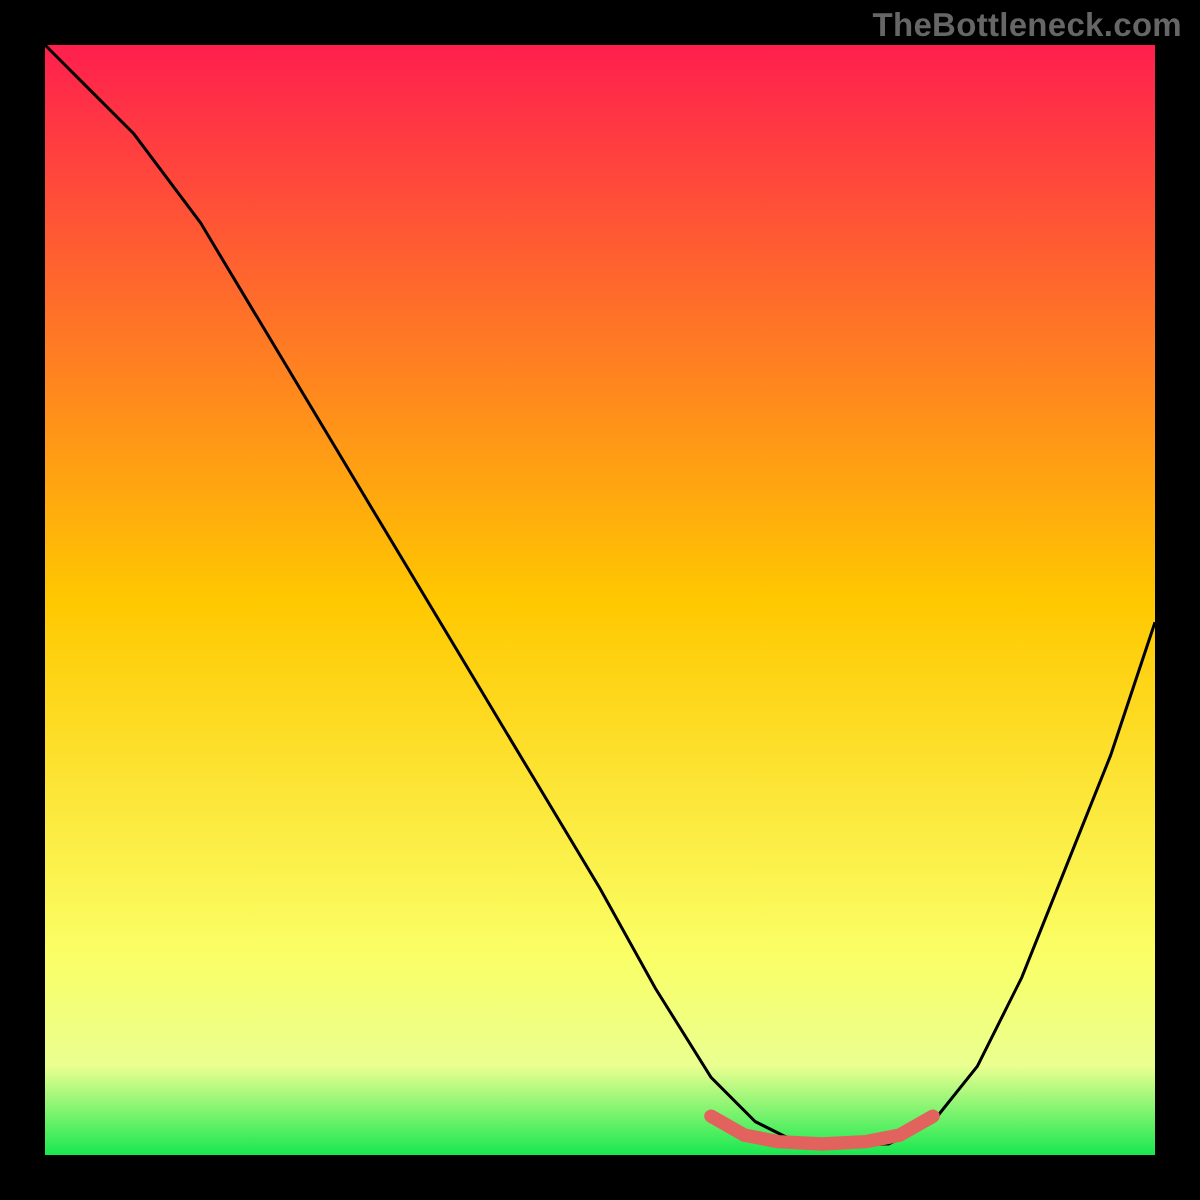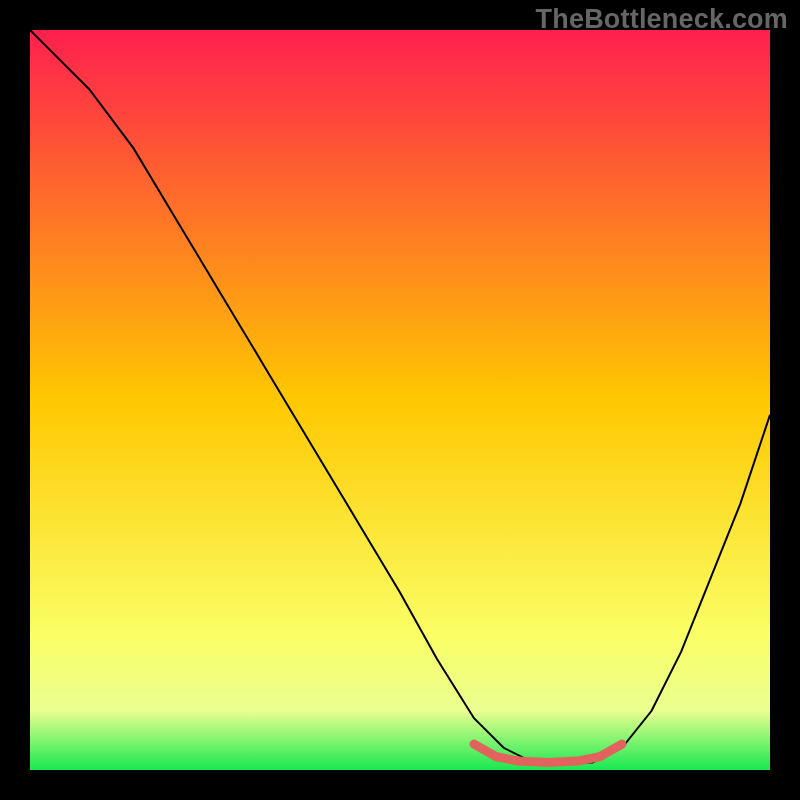--- a/index.html
+++ b/index.html
@@ -8,21 +8,21 @@
     position: relative;
     width: 800px;
     height: 800px;
     background: #000;
   }
   .watermark {
     position: absolute;
     top: 4px;
     right: 12px;
     font-family: Arial, Helvetica, sans-serif;
-    font-size: 27px;
+    font-size: 22px;
     font-weight: 600;
     color: #666666;
     letter-spacing: 0.2px;
     z-index: 10;
   }
   .plot {
     position: absolute;
     left: 30px;
     top: 30px;
     width: 740px;

